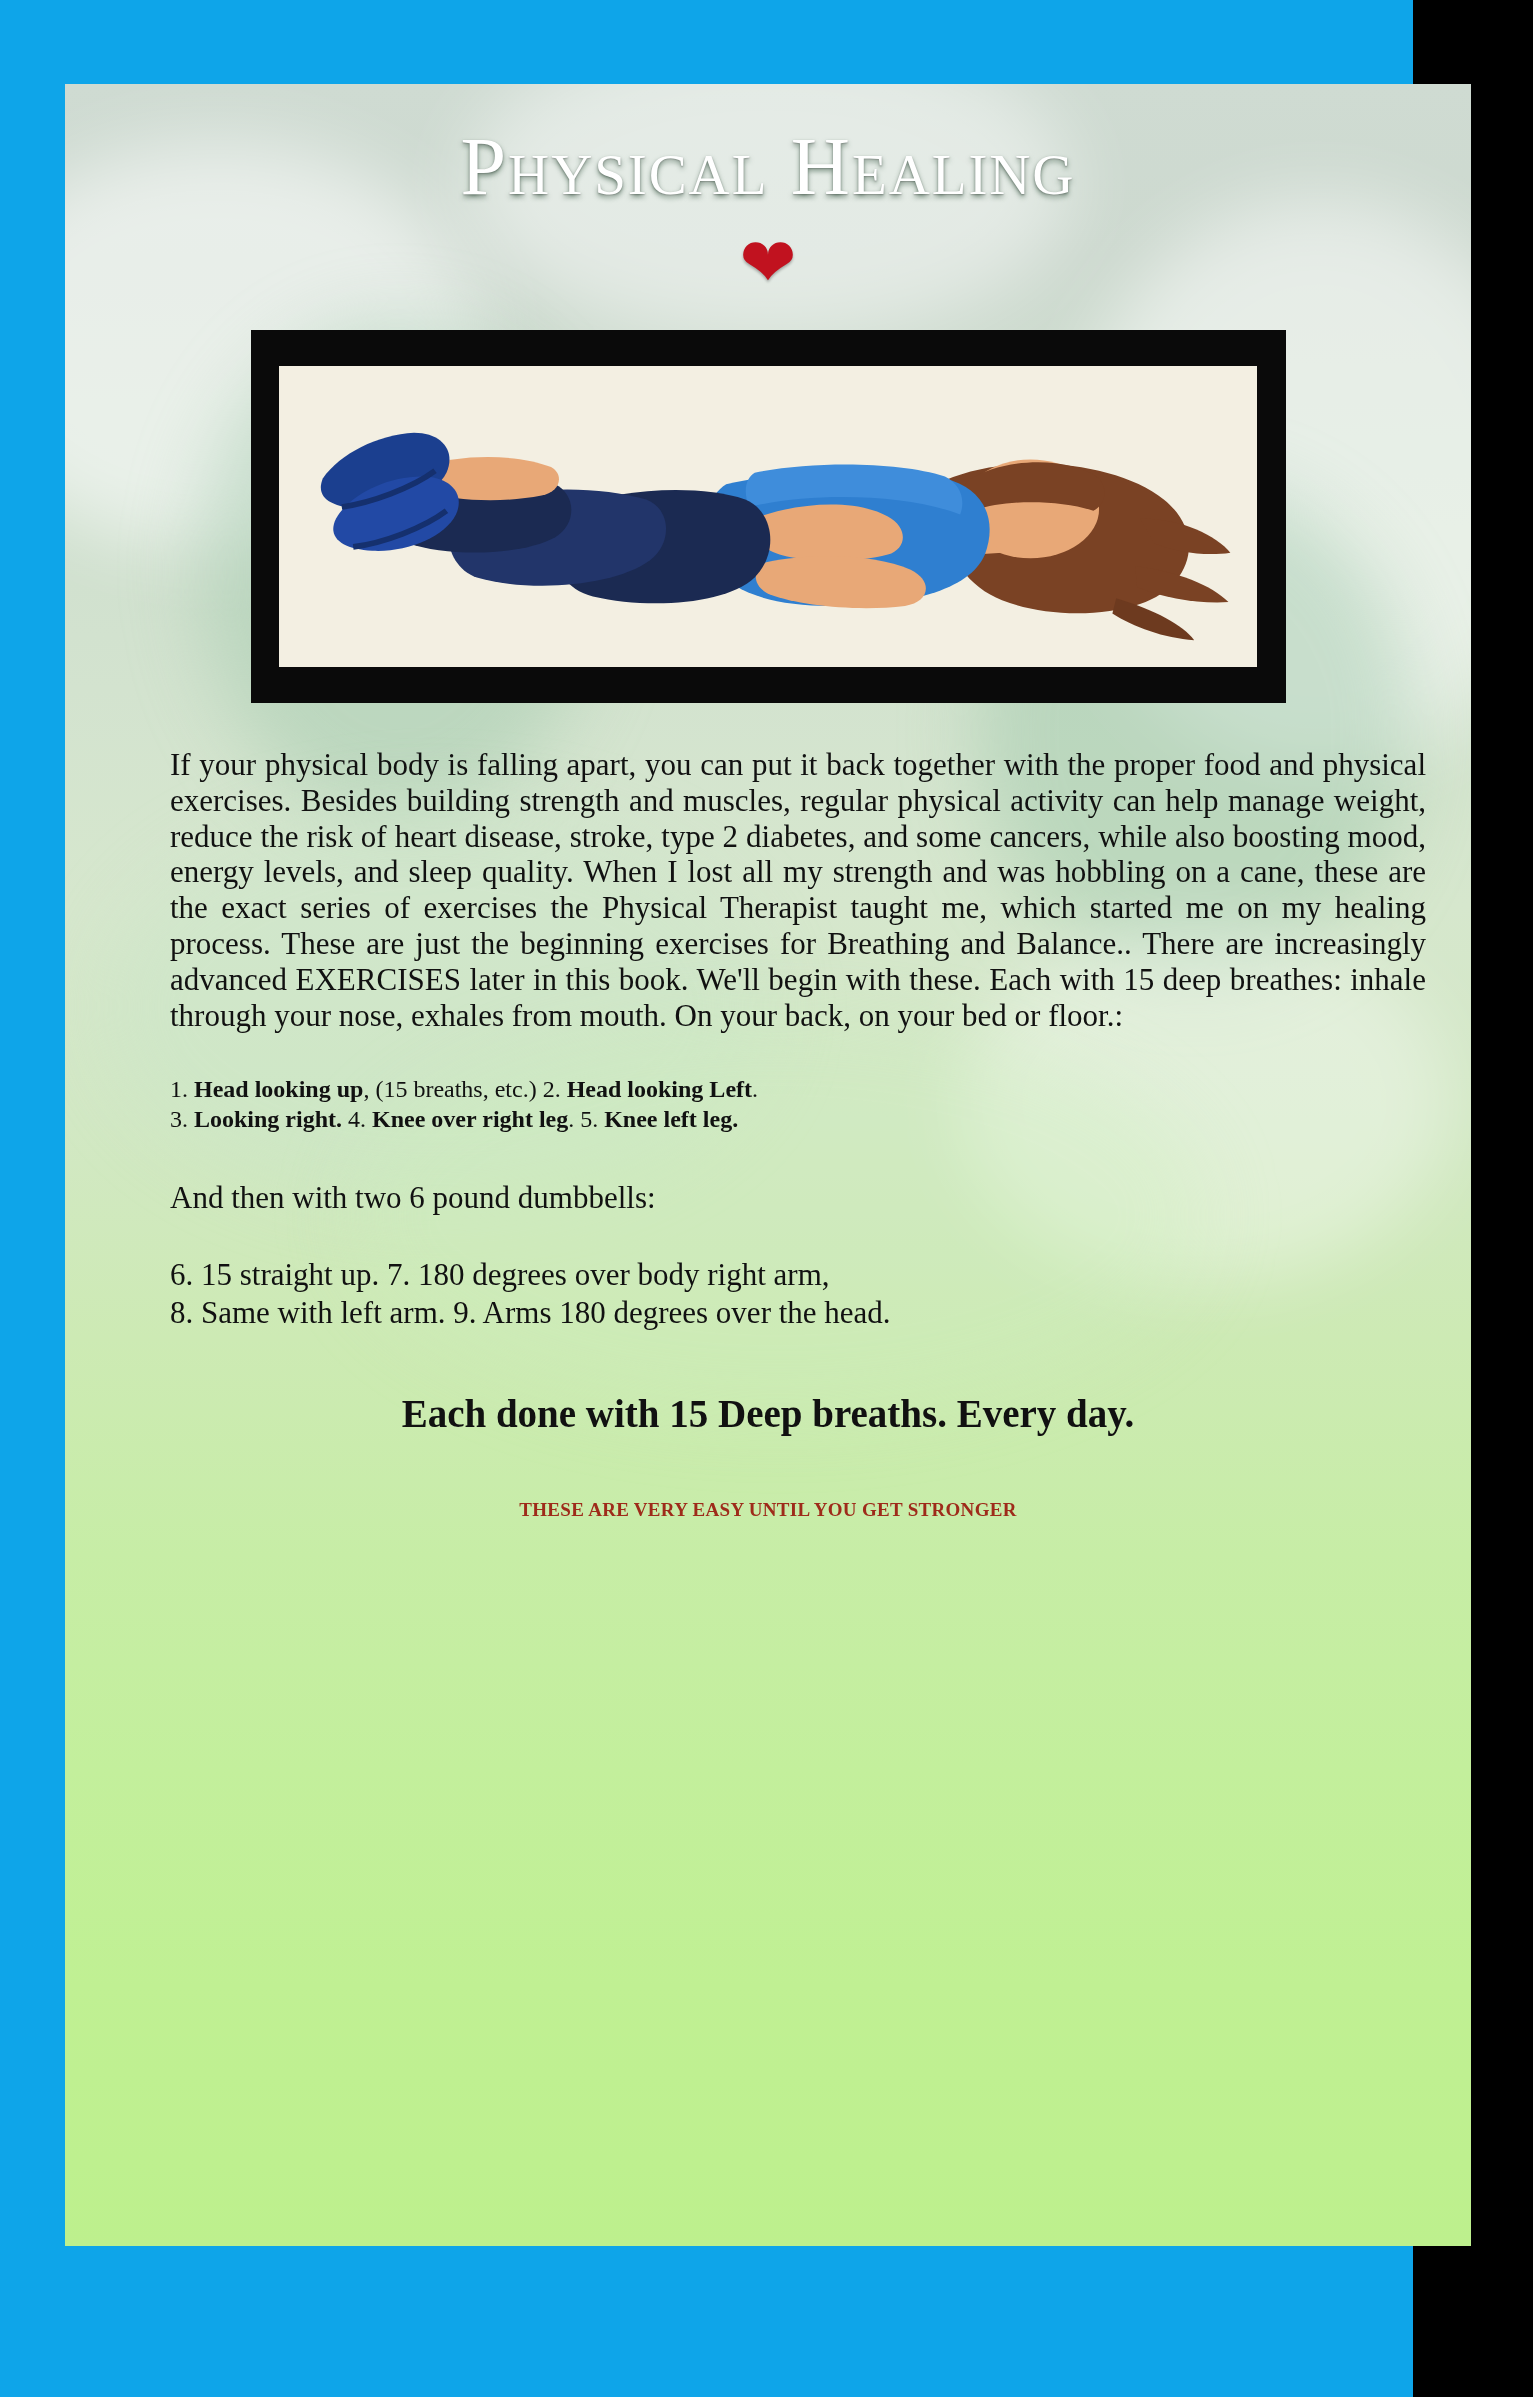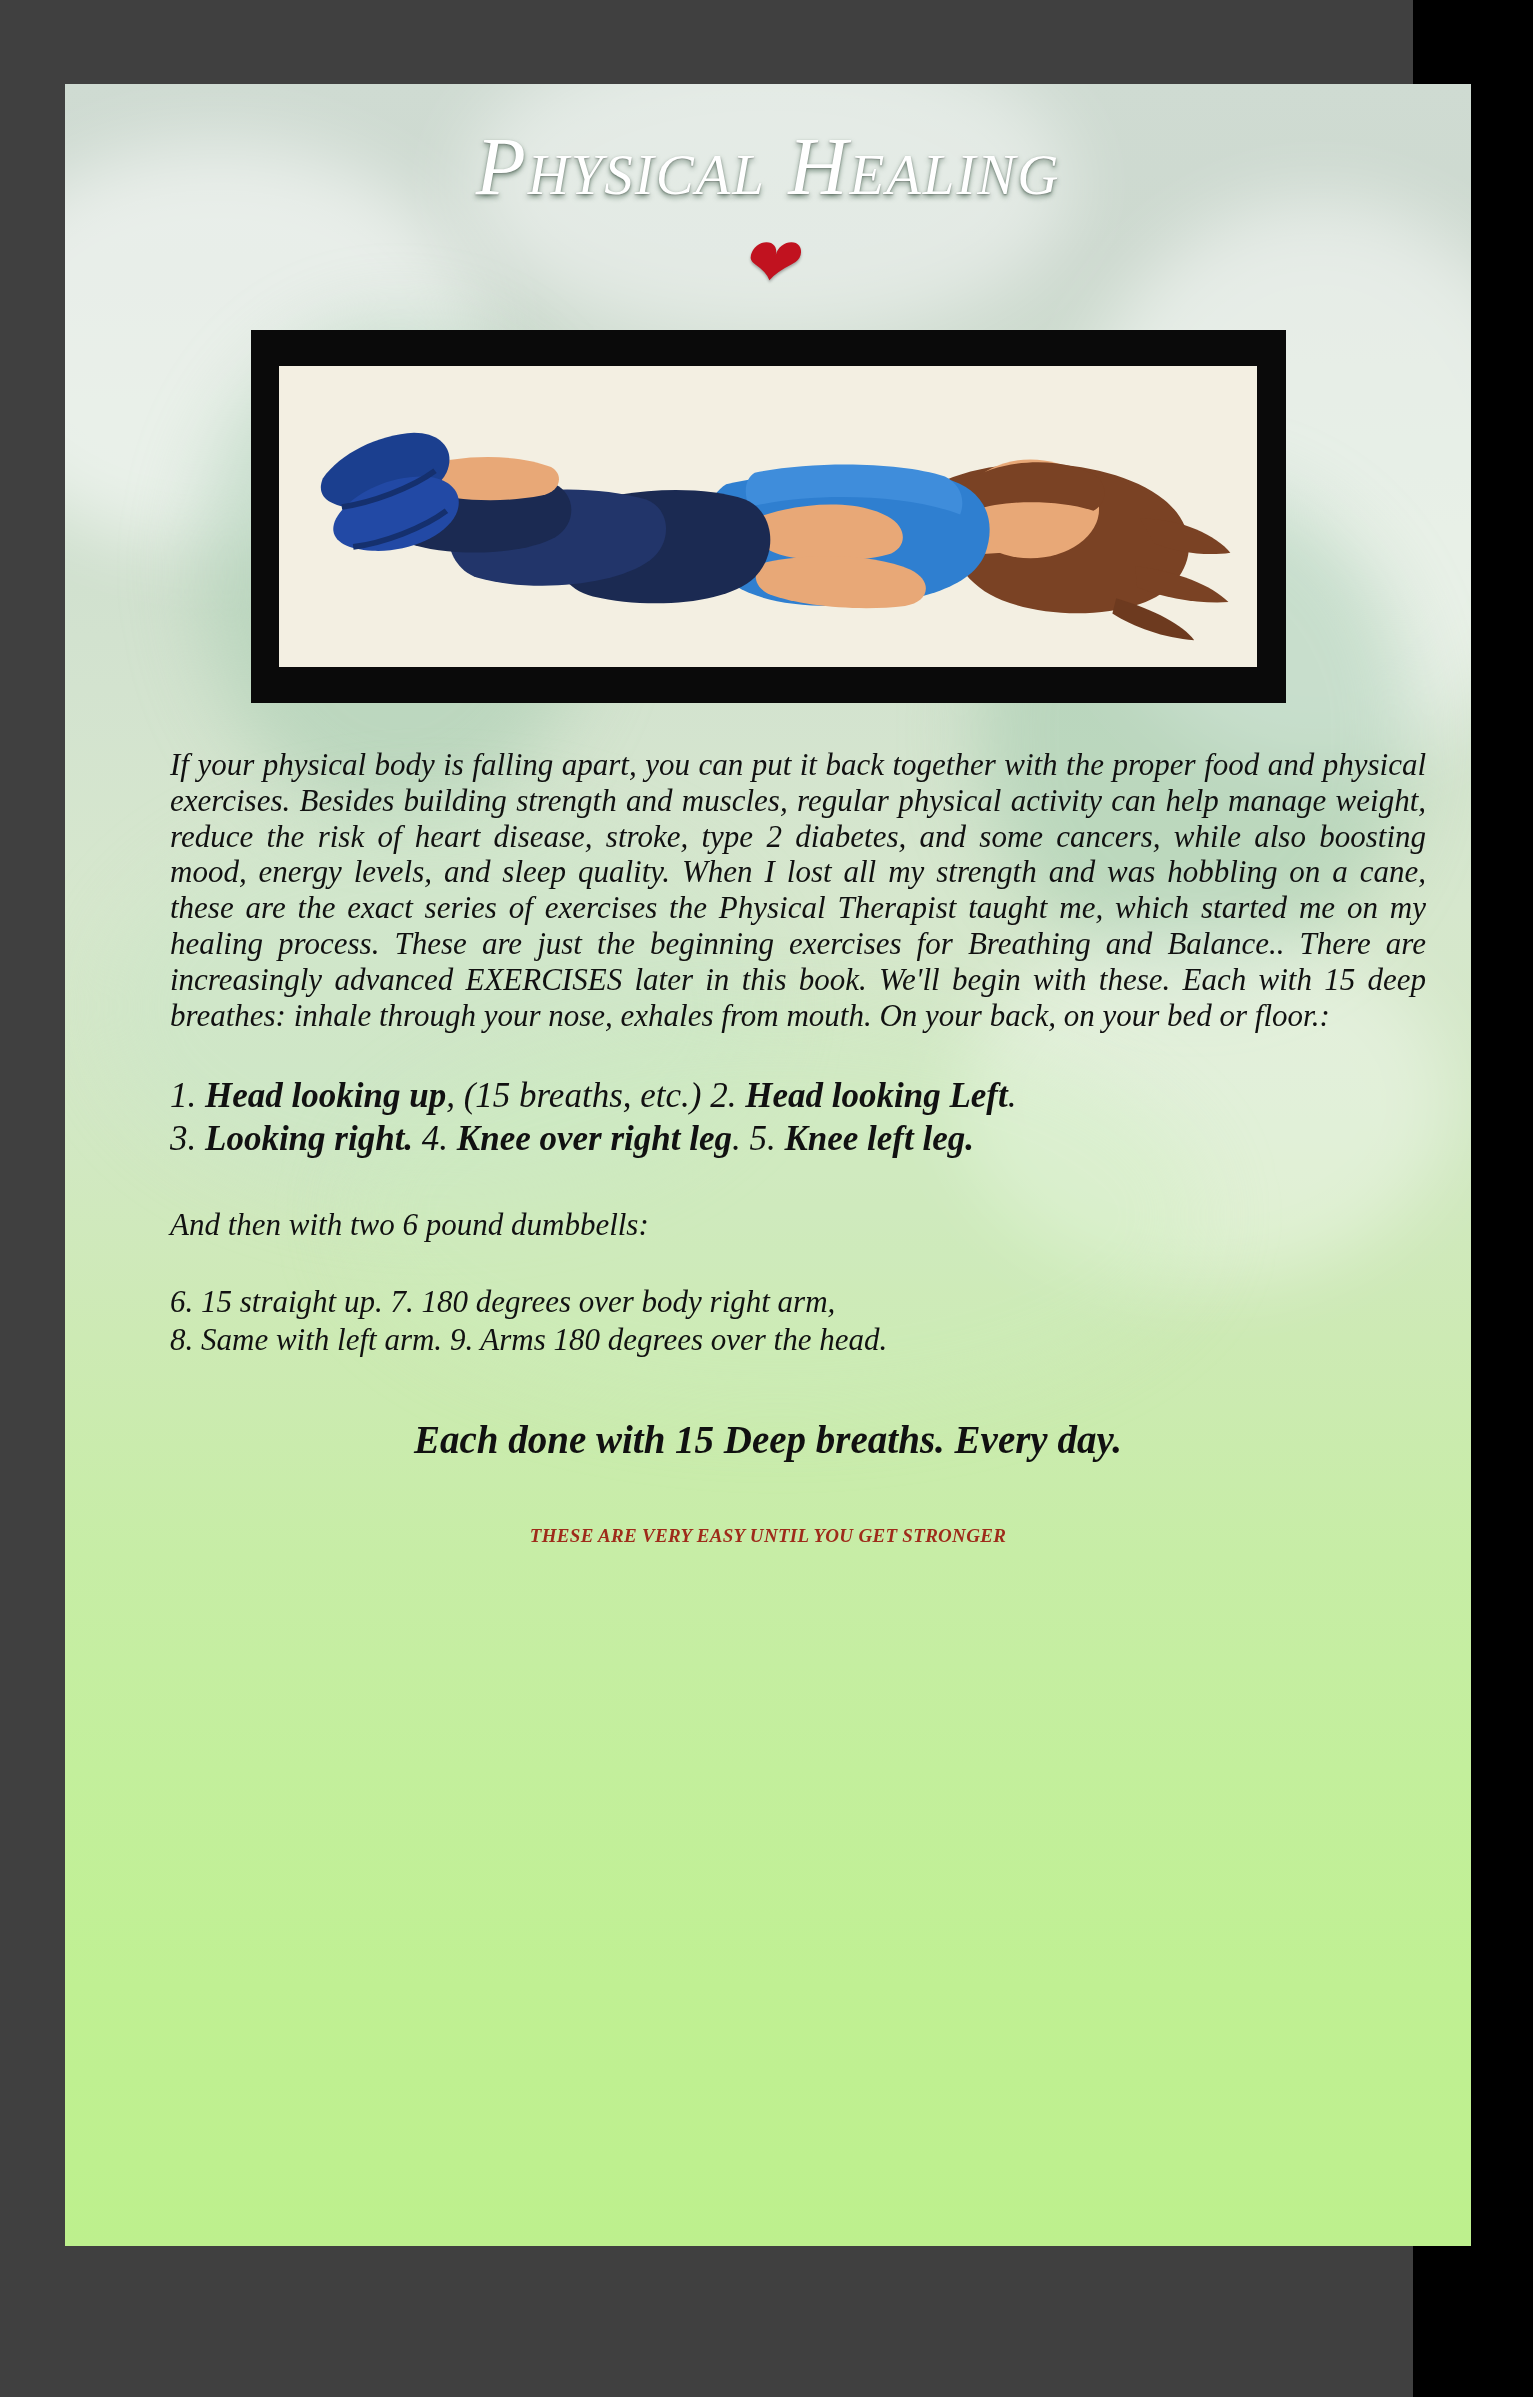--- a/index.html
+++ b/index.html
@@ -11,22 +11,21 @@
     width: 1533px;
     height: 2398px;
     font-family: "Liberation Serif", serif;
     overflow: hidden;
   }
 
   .page {
     position: relative;
     width: 1413px;
     height: 2398px;
-    background: #404040;
-    font-style: italic;
+    background: #0ea5e9;
   }
 
   
   .panel {
     position: absolute;
     left: 65px;
     top: 84px;
     width: 1406px;
     height: 2162px;
     overflow: hidden;
@@ -115,21 +114,21 @@
     margin: 44px 45px 0 105px;
     font-size: 31px;
     line-height: 1.155;
     color: #111111;
     text-align: justify;
     text-justify: inter-word;
   }
 
   .list-block {
     margin: 42px 105px 0 105px;
-    font-size: 35px;
+    font-size: 24px;
     line-height: 1.22;
     color: #111111;
   }
   .list-block .b { font-weight: bold; }
 
   .dumbbell-line {
     margin: 46px 105px 0 105px;
     font-size: 31px;
     color: #111111;
   }

